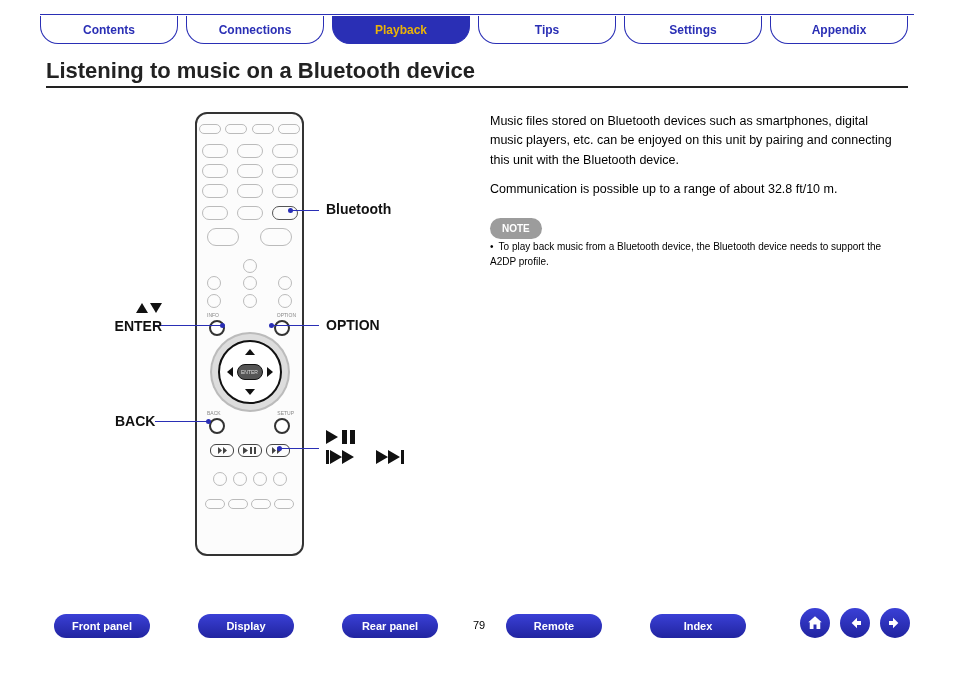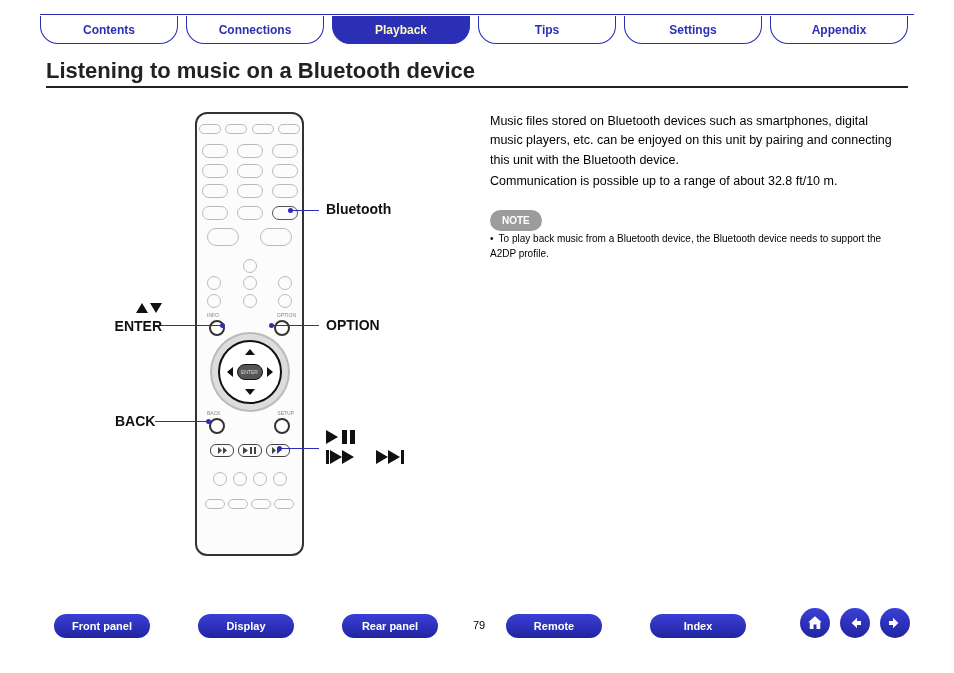--- a/index.html
+++ b/index.html
@@ -26,21 +26,21 @@
     flex:1;
     height:27px;
     border:1px solid var(--accent);
     border-top:none;
     border-radius:0 0 18px 18px;
     display:flex;align-items:center;justify-content:center;
     font-size:12px;font-weight:bold;
     background:#fff;color:var(--accent);
     cursor:pointer;
   }
-  .tab.active{background:var(--accent);color:#fef9c3;}
+  .tab.active{background:var(--accent);color:#eab308;}
 
   
   .page-title{
     position:absolute;left:46px;top:58px;
     font-size:22px;font-weight:bold;color:#222;
   }
   .title-rule{position:absolute;left:46px;right:46px;top:86px;border-top:2px solid #222;}
 
   
   .rcol{position:absolute;left:490px;right:50px;top:112px;font-size:12.5px;line-height:1.55;}
@@ -136,21 +136,21 @@
   <div class="tab">
       <span>Appendix</span>
     </div>
 </div>
 
 <div class="page-title">Listening to music on a Bluetooth device</div>
 <div class="title-rule"></div>
 
 <div class="rcol">
   <div>Music files stored on Bluetooth devices such as smartphones, digital music players, etc. can be enjoyed on this unit by pairing and connecting this unit with the Bluetooth device.</div>
-  <div style="margin-top:2px;">Communication is possible up to a range of about 32.8 ft/10 m.</div>
+  <div style="margin-top:10px;">Communication is possible up to a range of about 32.8 ft/10 m.</div>
   <div class="note-pill">NOTE</div>
   <div class="note-text">
     <span class="bullet">•</span>
     <span>To play back music from a Bluetooth device, the Bluetooth device needs to support the A2DP profile.</span>
   </div>
 </div>
 
 <div class="remote">
 
   <div class="row" style="top:10px;">

